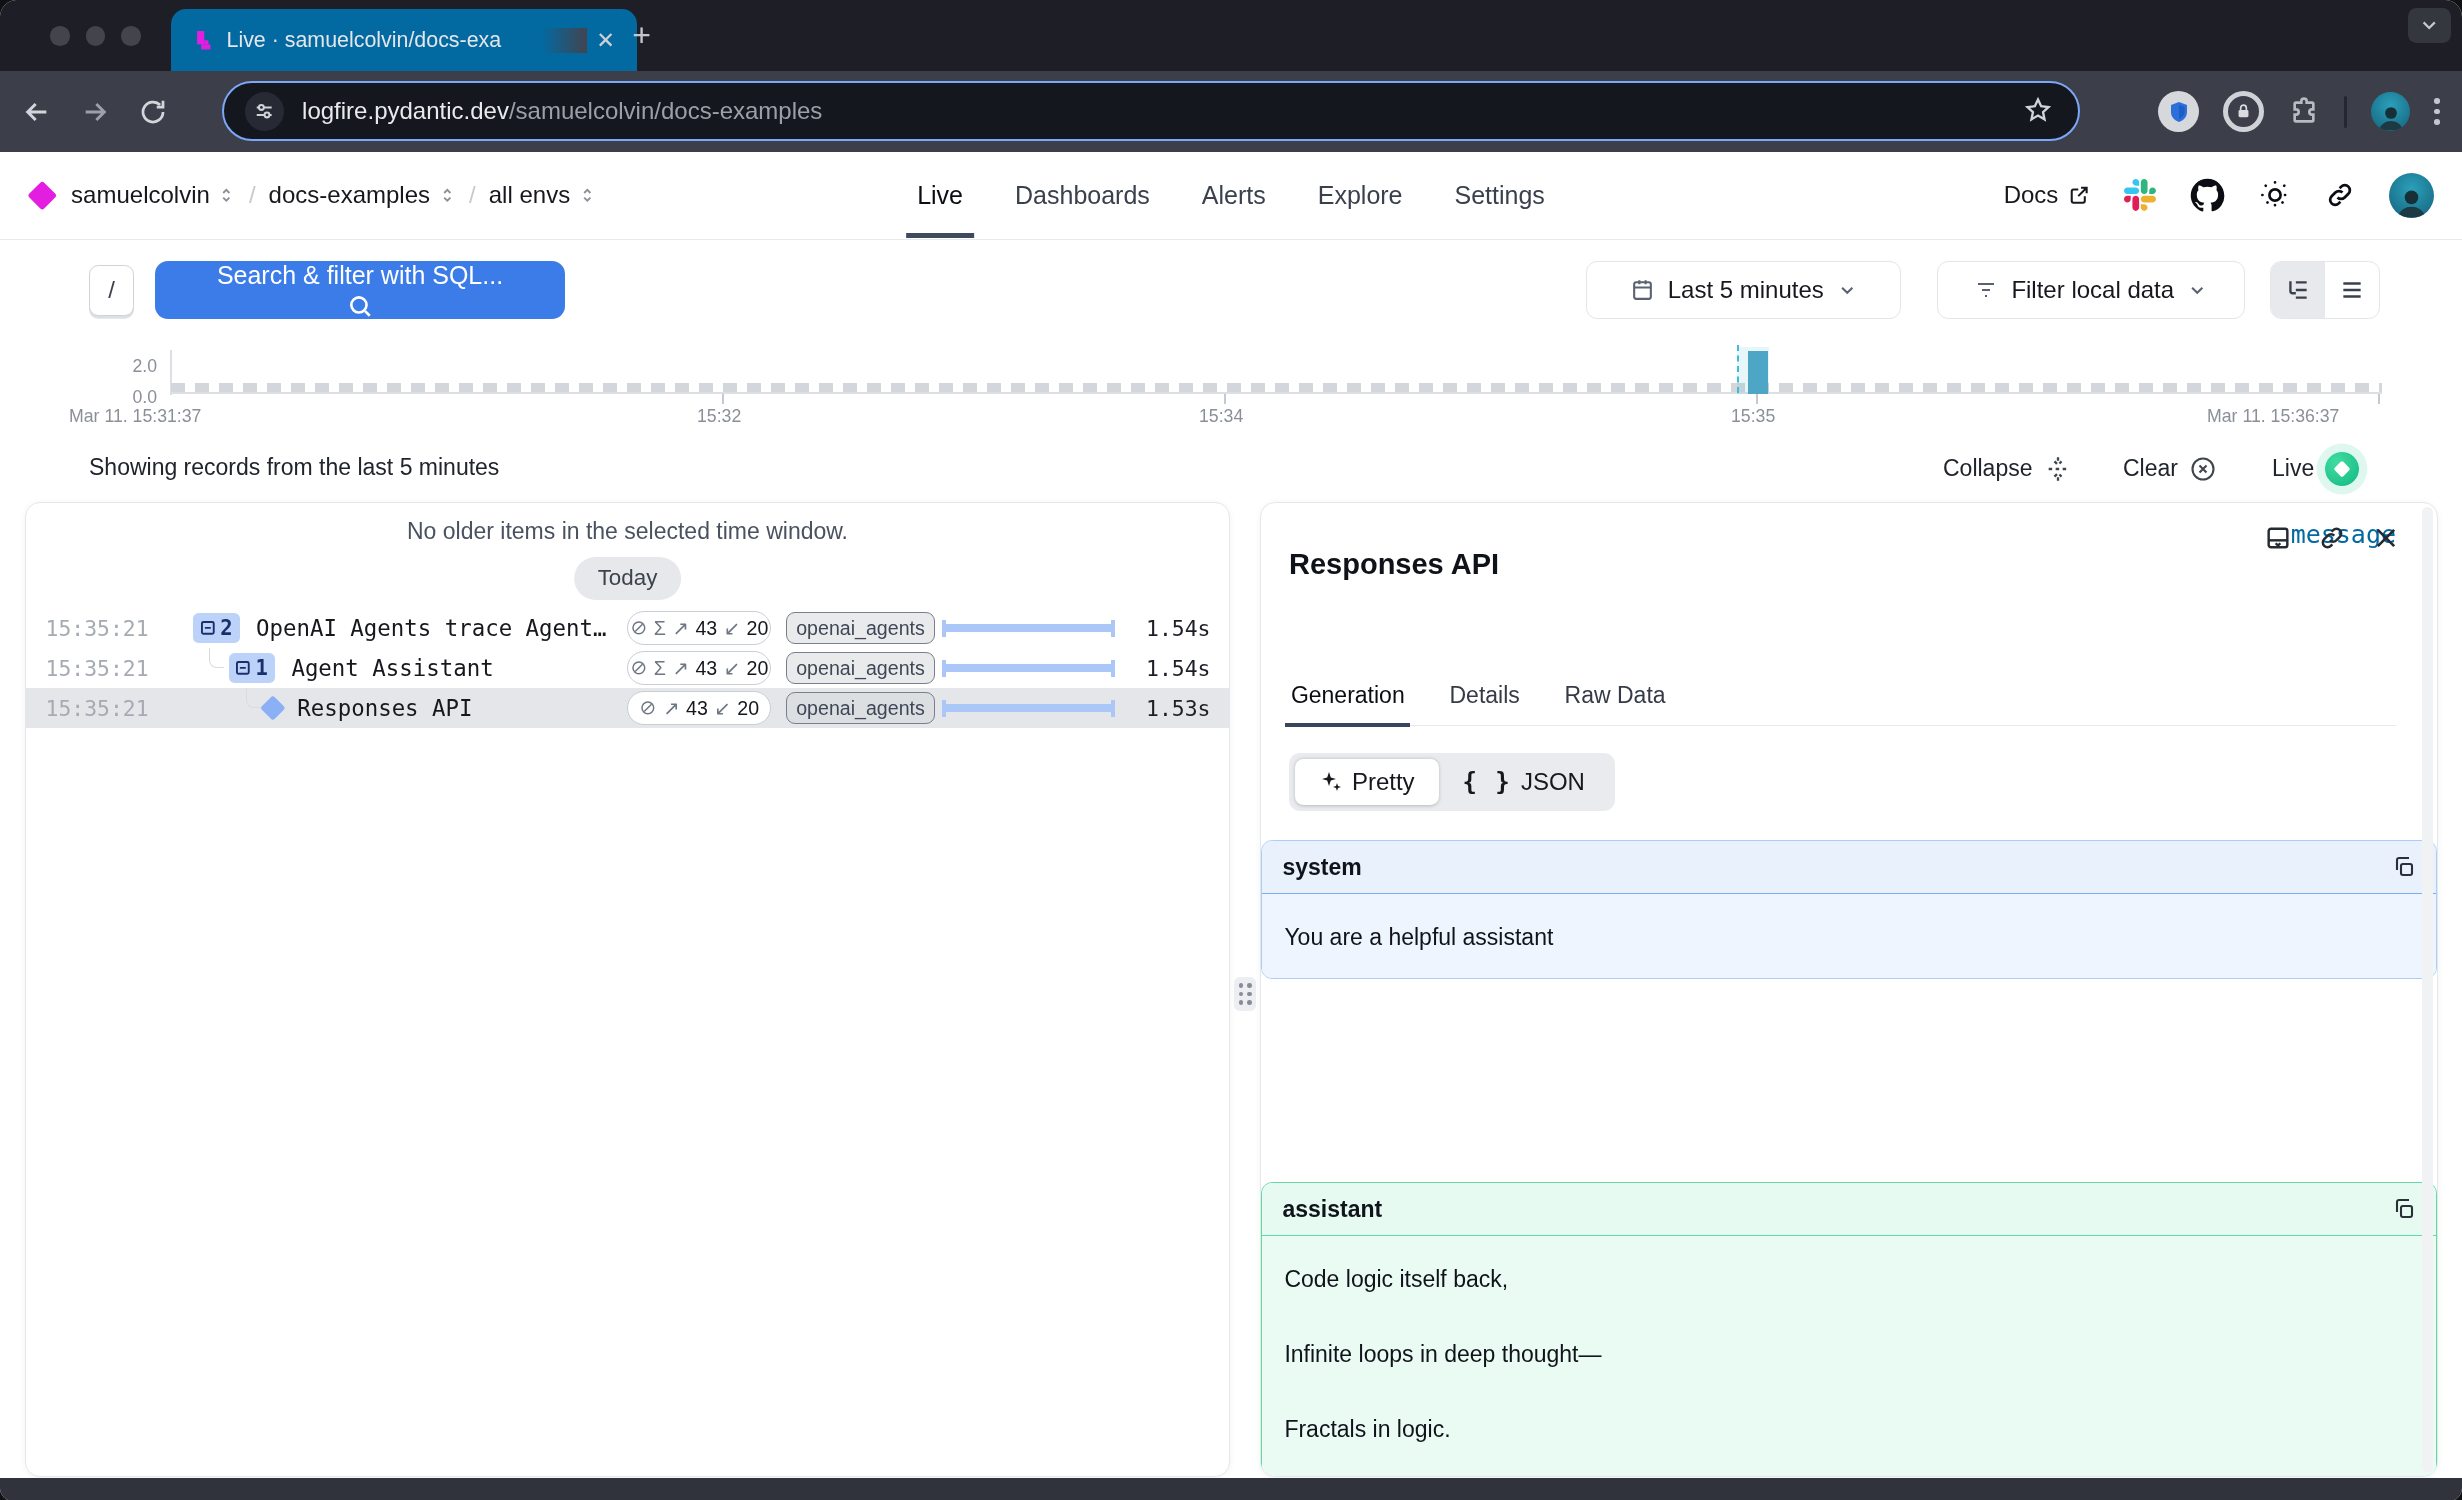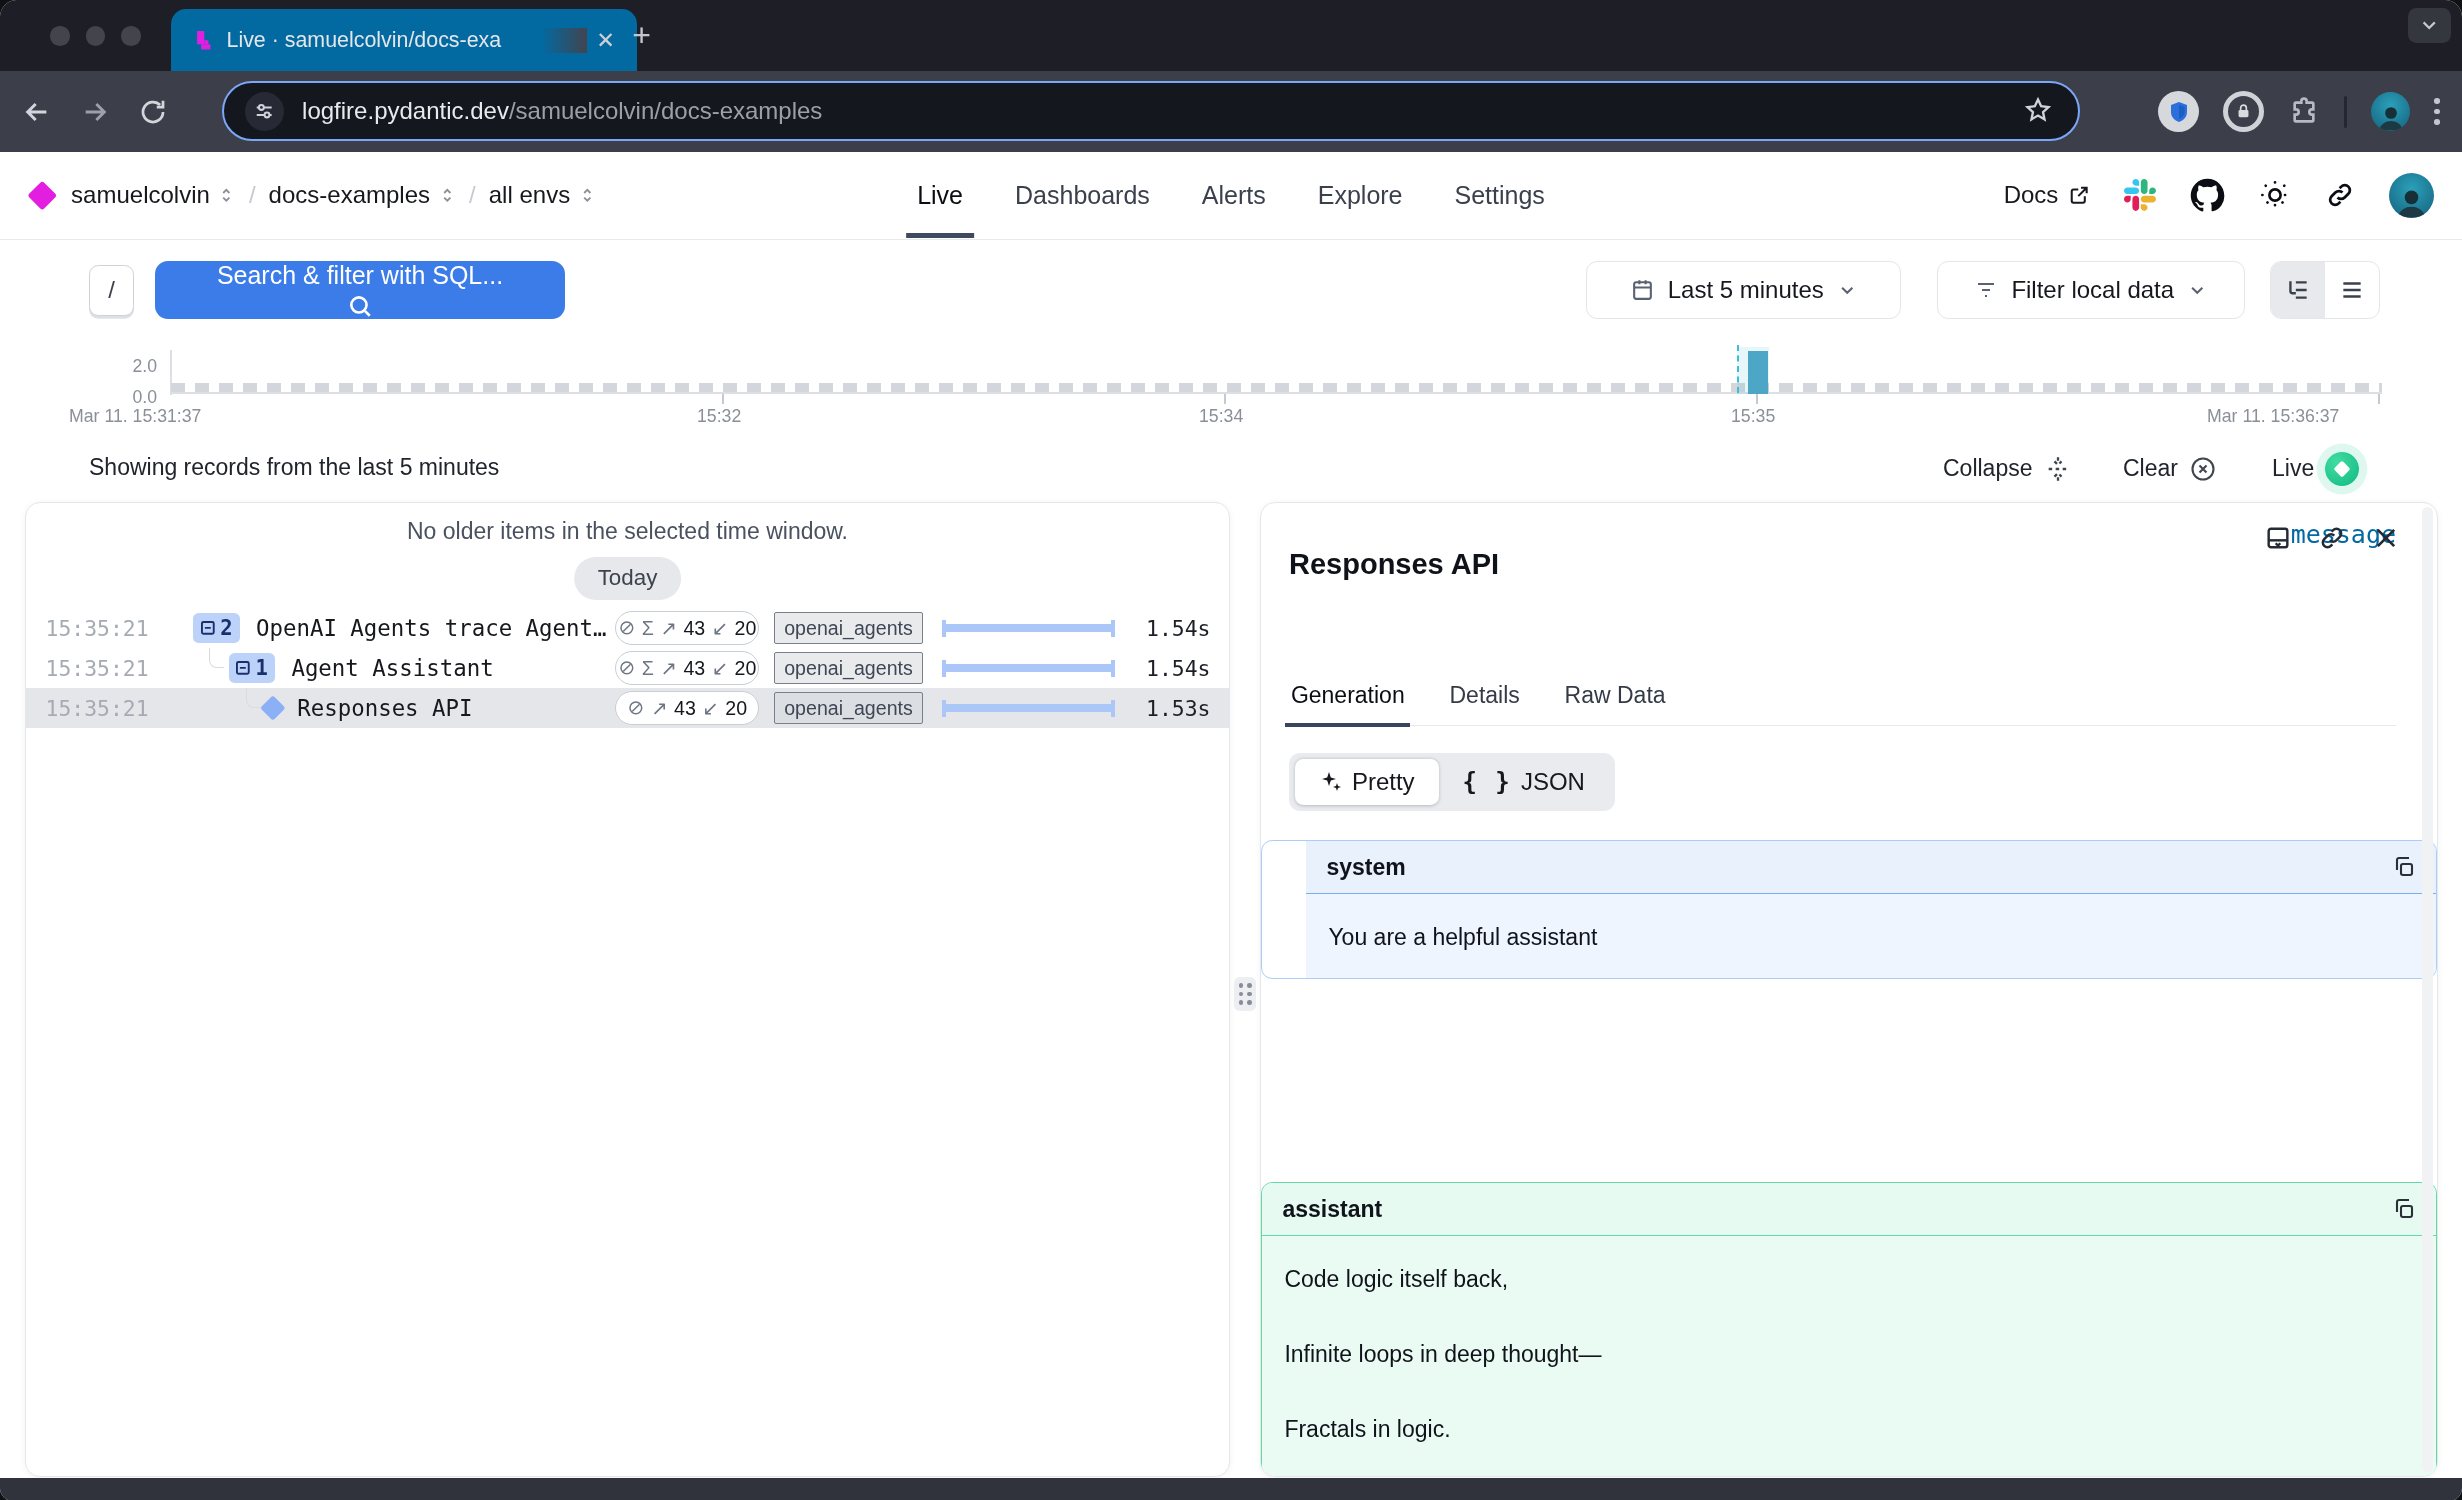--- a/index.html
+++ b/index.html
@@ -98,21 +98,21 @@
   .trow.selected{background:#e4e6e9;}
   .t-time{width:129px;font-size:21.4px;color:#a6abb3;}
   .t-namearea{flex:1;display:flex;align-items:center;position:relative;height:40px;}
   .badge{display:flex;align-items:center;gap:3.7px;background:#bcd2f9;border-radius:5.6px;padding:2.8px 7.5px 2.8px 5.6px;color:#17306b;font-size:20.5px;font-weight:bold;}
   .badge svg{display:block;}
   .t-name{font-size:22.4px;color:#16181d;margin-left:16px;white-space:nowrap;}
   .elbow{position:absolute;border-left:1.9px solid #d8dbdf;border-bottom:1.9px solid #d8dbdf;border-bottom-left-radius:7.5px;width:15px;height:19.6px;top:0;}
   .mini-diamond{width:17.7px;height:17.7px;background:#8cb0f5;transform:rotate(45deg);border-radius:2.8px;margin-left:3.7px;}
   .tok-pill{width:144px;display:flex;align-items:center;justify-content:center;gap:6.5px;border:1.9px solid #c9ced4;border-radius:931px;background:#fff;height:34px;font-size:19.6px;color:#14171c;margin-right:15px;}
   .tok-pill .g{color:#6e7683;}
-  .tag-pill{width:149px;text-align:center;background:#e9eaec;border:1.9px solid #787f8a;border-radius:2px;padding:3.7px 0;font-size:19.6px;color:#3f4756;margin-right:19px;}
+  .tag-pill{width:149px;text-align:center;background:#e9eaec;border:1.9px solid #787f8a;border-radius:9px;padding:3.7px 0;font-size:19.6px;color:#3f4756;margin-right:7px;}
   .trow.selected .tag-pill{background:#dcdfe2;}
   .dur-bar{position:relative;width:173px;height:17px;margin-right:22.4px;}
   .dur-bar::before{content:"";position:absolute;left:0;right:0;top:4.7px;height:7.5px;background:#aac7f8;border-radius:1.9px;}
   .dur-bar i{position:absolute;top:0;width:3.7px;height:17px;background:#aac7f8;}
   .dur-bar i.r{right:0;}
   .t-dur{width:73px;text-align:right;font-size:21.4px;color:#1c1f26;}
 
   
   .d-pad{position:absolute;left:28px;right:41px;}
   .d-kind{top:17px;font-size:25px;color:#0369a1;text-align:right;}
@@ -127,21 +127,21 @@
   .fmt{top:250px;display:inline-flex;background:#e9ebef;border-radius:11.2px;padding:5.6px;position:absolute;}
   .fmt .opt{display:flex;align-items:center;gap:9.3px;padding:9.3px 24px;font-size:24px;color:#16181d;border-radius:8.4px;}
   .fmt .opt.on{background:#fff;box-shadow:0 0.9px 3.7px rgba(10,15,25,.22);}
   .braces{font-weight:bold;letter-spacing:1.9px;}
   .role-card{position:absolute;left:0;right:0;border-radius:11.2px;overflow:hidden;}
   .role-head{display:flex;align-items:center;justify-content:space-between;padding:11.2px 20.5px;height:53px;font-size:23px;font-weight:bold;color:#10131a;}
   .role-body{padding:26px 22.4px;font-size:23px;color:#10131a;line-height:34px;}
   .role-body p{margin:0 0 41px;}
   .role-body p:last-child{margin-bottom:0;}
   .copy-btn{color:#2a2f38;display:flex;}
-  .rc-system{top:337px;border:1.9px solid #abcef7;padding-left:44px;}
+  .rc-system{top:337px;border:1.9px solid #abcef7;}
   .rc-system .role-head{background:#e9f1fd;border-bottom:1.9px solid #79aff2;}
   .rc-system .role-body{background:#eef5fe;height:84px;}
   .rc-user{top:509px;border:1.9px solid #a5cbf6;}
   .rc-user .role-head{background:#fff;border-bottom:1.9px solid #9dc6f4;}
   .rc-user .role-body{background:#fff;height:85px;}
   .rc-assistant{top:679px;border:1.9px solid #62d9a6;}
   .rc-assistant .role-head{background:#e6faf1;border-bottom:1.9px solid #62d9a6;}
   .rc-assistant .role-body{background:#eafbf3;height:240px;}
   .scrolltrack{position:absolute;top:3.7px;bottom:3.7px;right:3.7px;width:11.2px;background:#f1f2f4;border-radius:5.6px;}
 

